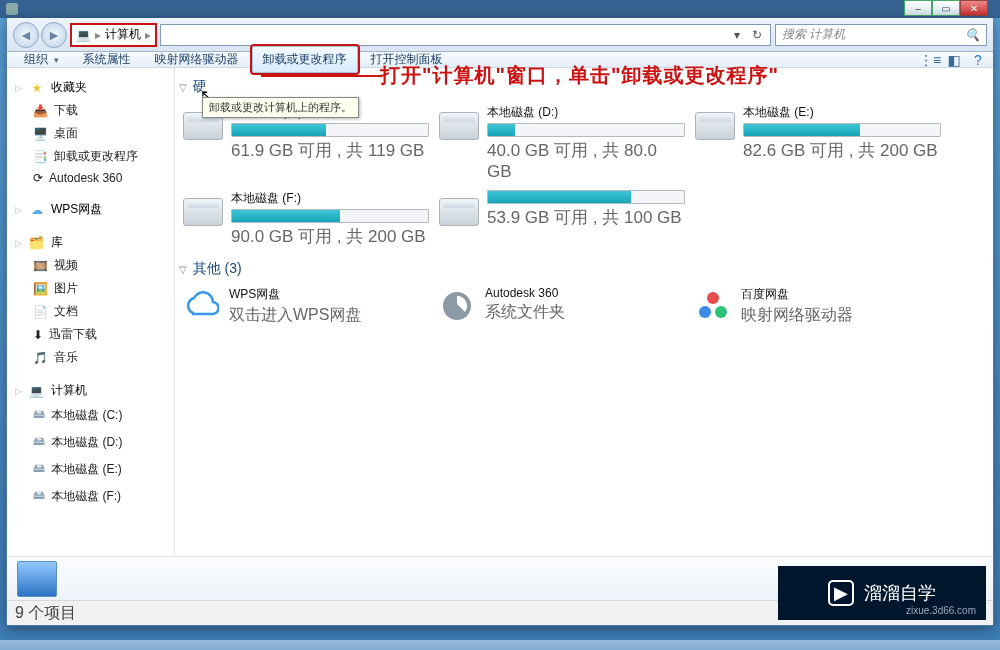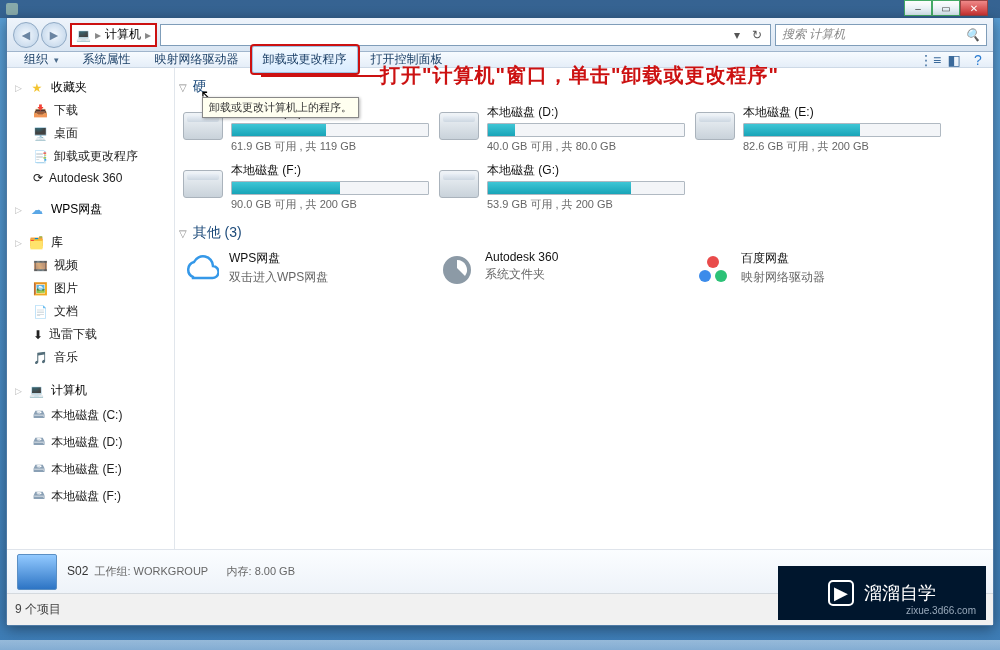--- a/index.html
+++ b/index.html
@@ -60,36 +60,36 @@
   .mainhead .tri { color: #888; font-size: 10px; }
   .drivegrid { display: flex; flex-wrap: wrap; gap: 4px 4px; }
   .drive { width: 252px; display: flex; gap: 6px; padding: 2px; }
   .drive .dico { width: 44px; height: 44px; display: flex; align-items: center; justify-content: center; }
   .hdd { width: 40px; height: 28px; background: linear-gradient(#f0f4f8,#c9d2da); border: 1px solid #aab3bc; border-radius: 3px; position: relative; }
   .hdd::before { content: ""; position: absolute; top: 3px; left: 3px; right: 3px; height: 6px; background: linear-gradient(#e8eef5,#cdd7e1); border-radius: 2px; }
   .dinfo { flex: 1; display: flex; flex-direction: column; gap: 2px; }
   .dname { font-size: 12px; color: #111; }
   .bar { height: 14px; border: 1px solid #b0b9c2; background: #f3f5f8; border-radius: 1px; overflow: hidden; }
   .fill { height: 100%; background: linear-gradient(#3fc6d6,#18a4b8); }
-  .dfree { font-size: 11px; color: #666; }
+  .dfree { font-size: 17px; color: #666; }
 
   .other { width: 252px; display: flex; gap: 8px; align-items: flex-start; padding: 2px; }
   .oico { width: 40px; height: 40px; display: flex; align-items: center; justify-content: center; font-size: 28px; }
   .oinfo { display: flex; flex-direction: column; gap: 2px; }
   .otitle { font-size: 12px; color: #111; }
-  .osub { font-size: 12px; color: #666; }
+  .osub { font-size: 16px; color: #666; }
 
   
   .details { height: 44px; border-top: 1px solid #dfe4eb; background: linear-gradient(#fbfdff,#eef3f9); display: flex; align-items: center; padding: 2px 10px; gap: 10px; }
   .details .bigico { width: 40px; height: 36px; background: linear-gradient(#92c9ff,#2d74c4); border: 1px solid #5a8fc4; border-radius: 2px; }
   .dline { font-size: 11px; color: #666; }
   .dline .hd { color: #333; font-size: 12px; }
 
   
-  .status { height: 32px; background: #f1f1f1; border-top: 1px solid #d4d9de; display: flex; align-items: center; padding: 0 8px; font-size: 12px; color: #444; }
+  .status { height: 25px; background: #f1f1f1; border-top: 1px solid #d4d9de; display: flex; align-items: center; padding: 0 8px; font-size: 16px; color: #444; }
 
   
   .watermark { position: absolute; right: 14px; bottom: 30px; width: 208px; height: 54px; background: #00162d; color: #fff; display: flex; align-items: center; justify-content: center; gap: 10px; font-size: 18px; z-index: 20; }
   .watermark .play { width: 26px; height: 26px; border: 2px solid #fff; border-radius: 5px; display: flex; align-items: center; justify-content: center; }
   .watermark .sub { font-size: 10px; position: absolute; right: 10px; bottom: 4px; color: #9ab; }
 
   
   .bottombar { position: absolute; left: 0; right: 0; bottom: 0; height: 10px; background: linear-gradient(rgba(240,248,255,.5),rgba(200,220,240,.5)); }
 
   
@@ -289,25 +289,24 @@
                 <div class="fill" style="width:55%"></div>
               </div>
       <div class="dfree">90.0 GB 可用 , 共 200 GB</div>
     </div>
           </div>
           <div class="drive">
     <div class="dico">
               <div class="hdd"></div>
             </div>
     <div class="dinfo">
-      <div class="dname">本地磁盘 (G:)</div>
       <div class="bar">
                 <div class="fill" style="width:73%"></div>
               </div>
-      <div class="dfree">53.9 GB 可用 , 共 200 GB</div>
+      <div class="dfree">53.9 GB 可用 , 共 100 GB</div>
     </div>
           </div>
         </div>
       <div class="mainhead" style="margin-top:6px;">
           <span class="tri">▽</span>
           <span>其他 (3)</span>
         </div>
       <div class="drivegrid" id="others">
           <div class="other">
     <div class="oico">
@@ -344,21 +343,20 @@
       <div class="osub">映射网络驱动器</div>
     </div>
           </div>
         </div>
     </div>
   </div>
 
   <div class="details">
     <div class="bigico"></div>
     <div>
-      <div class="dline"><span class="hd">S02</span>&nbsp;&nbsp;<span>工作组:</span> <span>WORKGROUP</span>&nbsp;&nbsp;&nbsp;&nbsp;&nbsp;&nbsp;<span>内存:</span> <span>8.00 GB</span></div>
     </div>
   </div>
 
   <div class="status">9 个项目</div>
 </div>
 
 <div class="annot-line"></div>
 <div class="annotation">打开"计算机"窗口，单击"卸载或更改程序"</div>
 <div class="cursor-arrow">↖</div>
 <div class="tooltip">卸载或更改计算机上的程序。</div>

